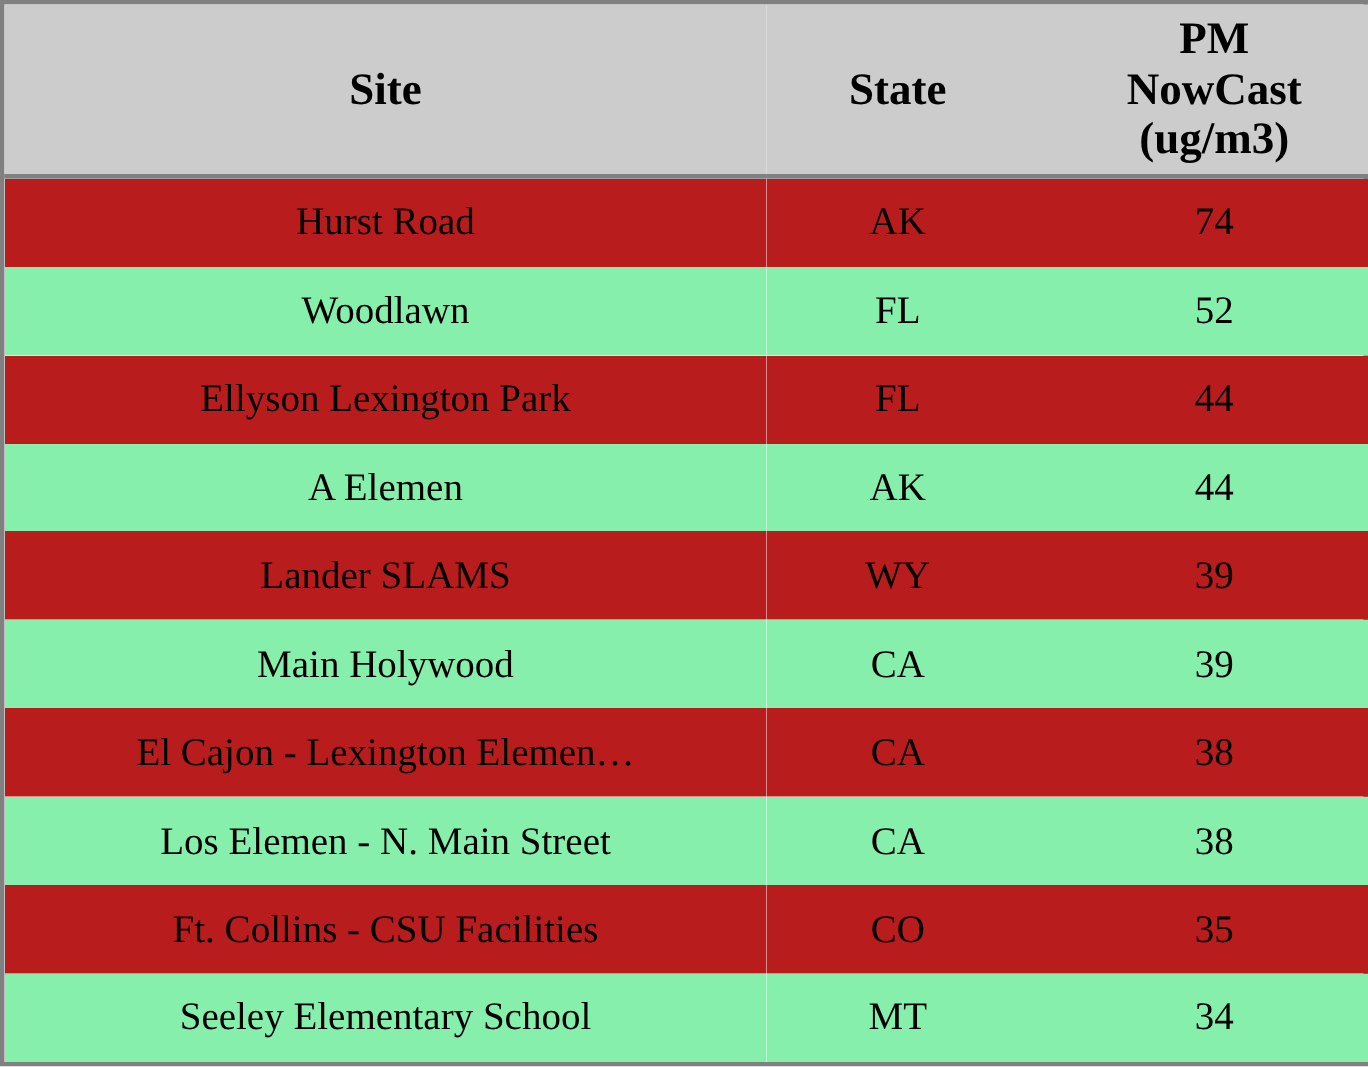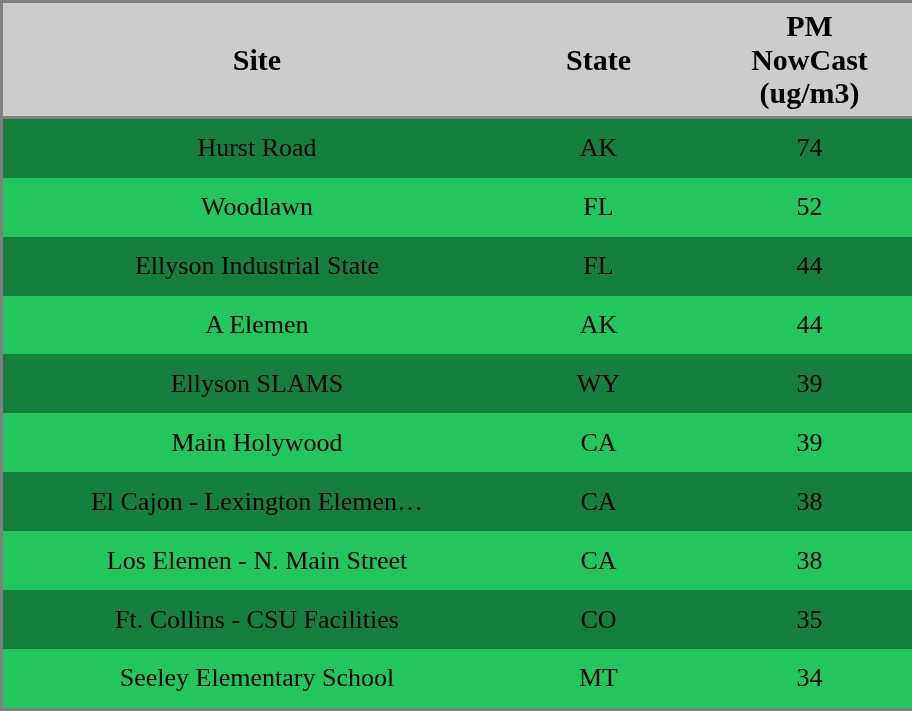--- a/index.html
+++ b/index.html
@@ -49,24 +49,24 @@
     text-align: center;
     vertical-align: middle;
     padding: 0;
     height: 58px;
     border: none;
     white-space: nowrap;
     overflow: hidden;
     text-overflow: ellipsis;
   }
   tbody tr.odd-row td {
-    background: #15803d;
+    background: #b91c1c;
   }
   tbody tr.even-row td {
-    background: #22c55e;
+    background: #86efac;
   }
 </style>
 </head>
 <body>
 
 <div class="table-frame">
   <table class="data-table">
     <thead>
       <tr>
         <th class="col-site">Site</th>
@@ -83,31 +83,31 @@
         <td>Hurst Road</td>
         <td>AK</td>
         <td>74</td>
       </tr>
       <tr class="even-row">
         <td>Woodlawn</td>
         <td>FL</td>
         <td>52</td>
       </tr>
       <tr class="odd-row">
-        <td>Ellyson Industrial State</td>
+        <td>Ellyson Lexington Park</td>
         <td>FL</td>
         <td>44</td>
       </tr>
       <tr class="even-row">
         <td>A Elemen</td>
         <td>AK</td>
         <td>44</td>
       </tr>
       <tr class="odd-row">
-        <td>Ellyson SLAMS</td>
+        <td>Lander SLAMS</td>
         <td>WY</td>
         <td>39</td>
       </tr>
       <tr class="even-row">
         <td>Main Holywood</td>
         <td>CA</td>
         <td>39</td>
       </tr>
       <tr class="odd-row">
         <td>El Cajon - Lexington Elemen…</td>

